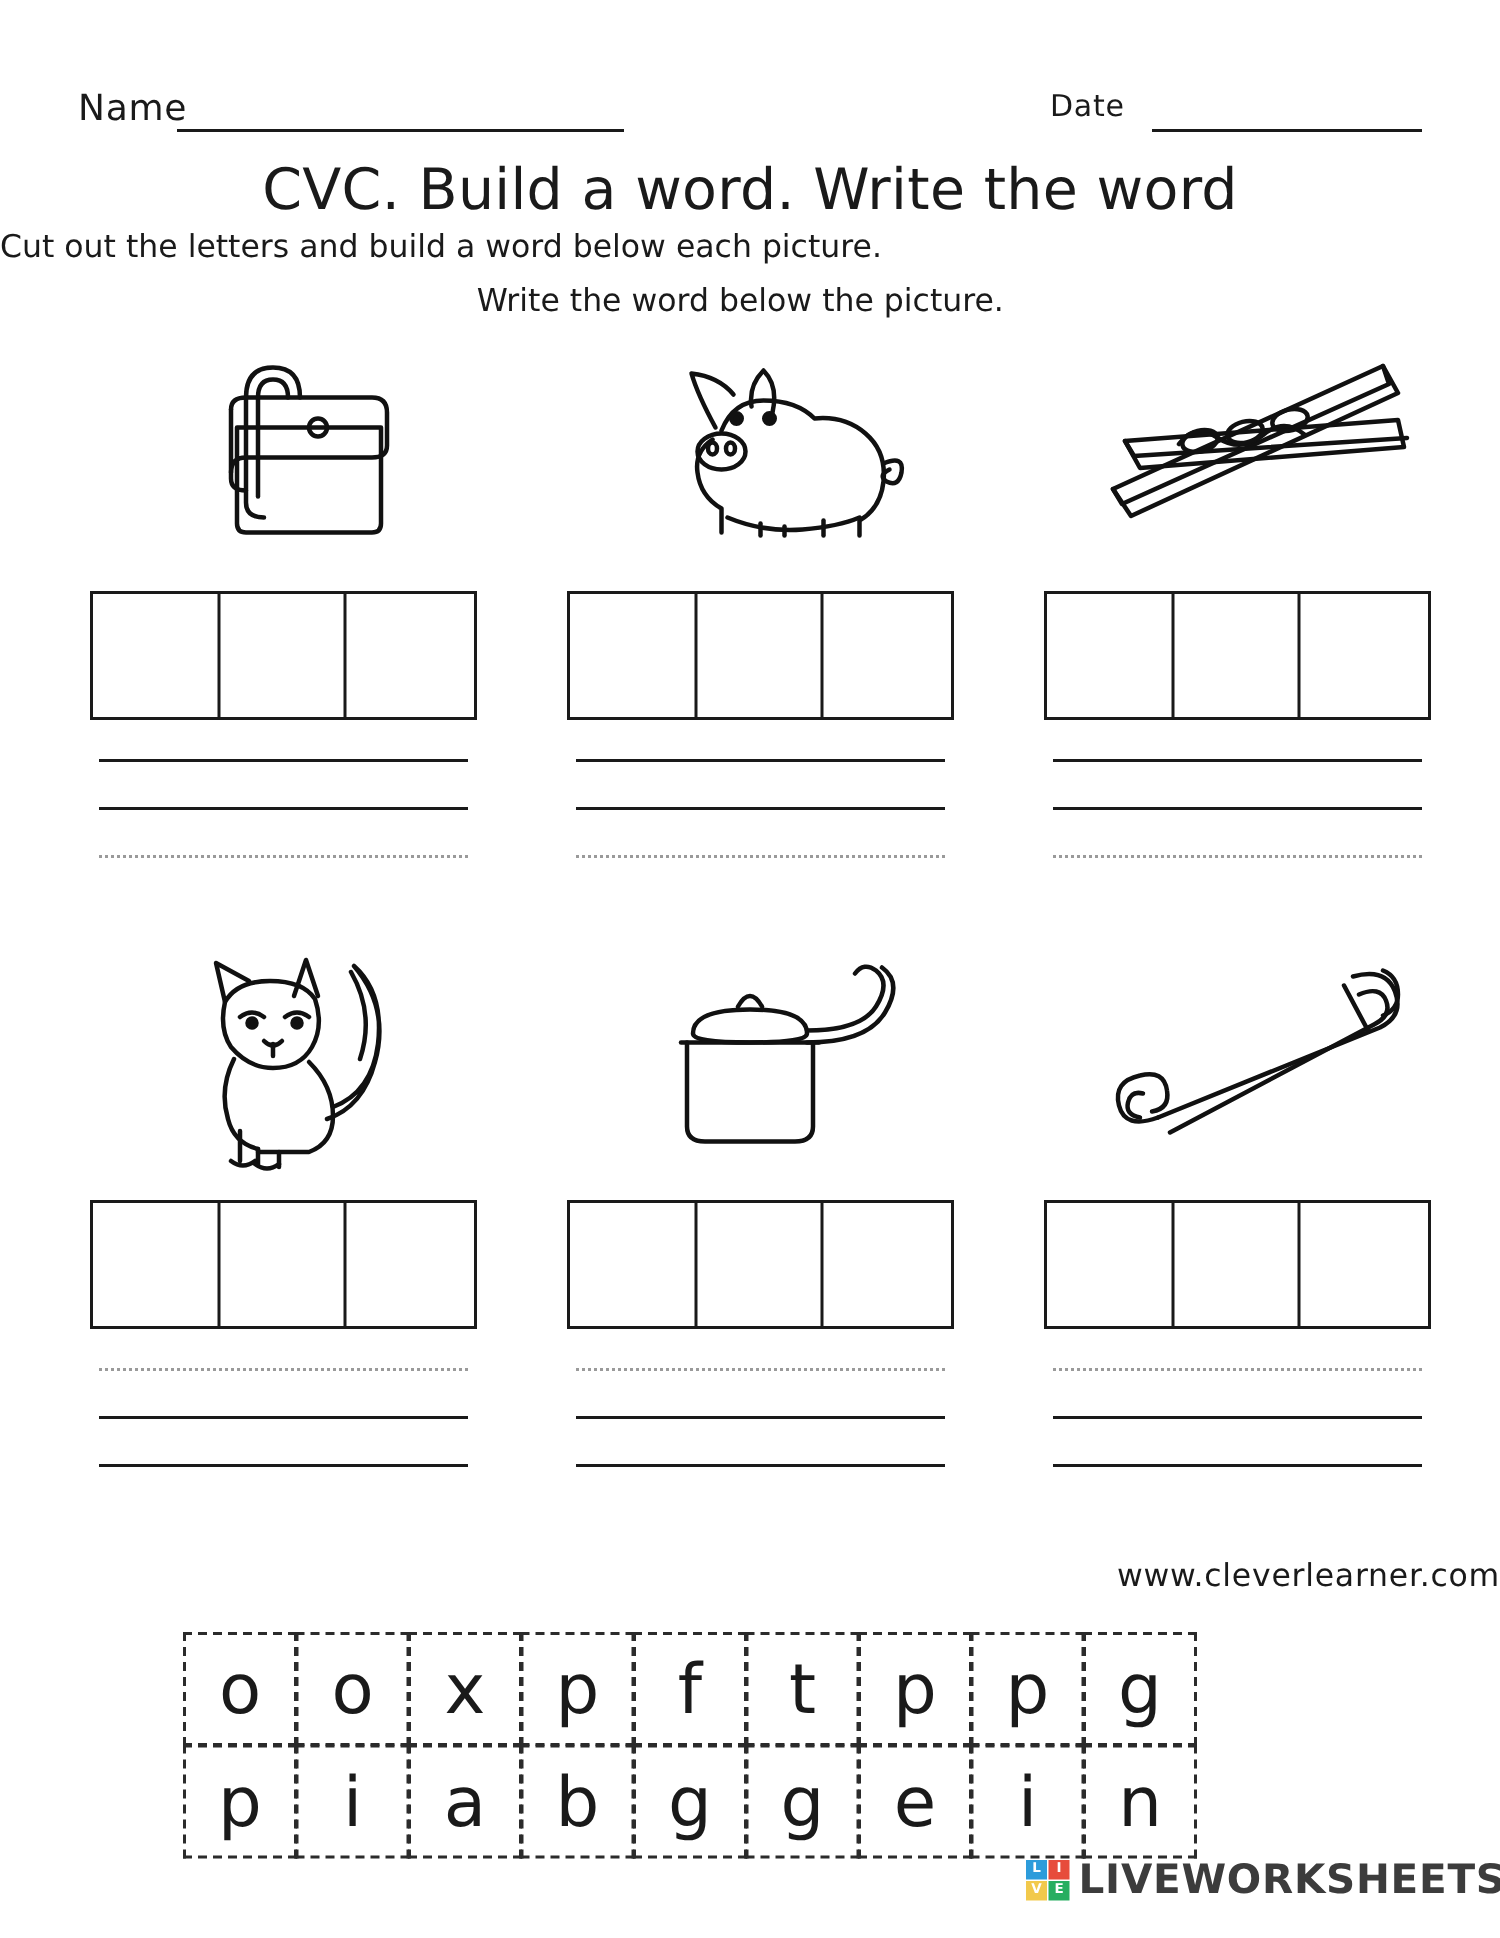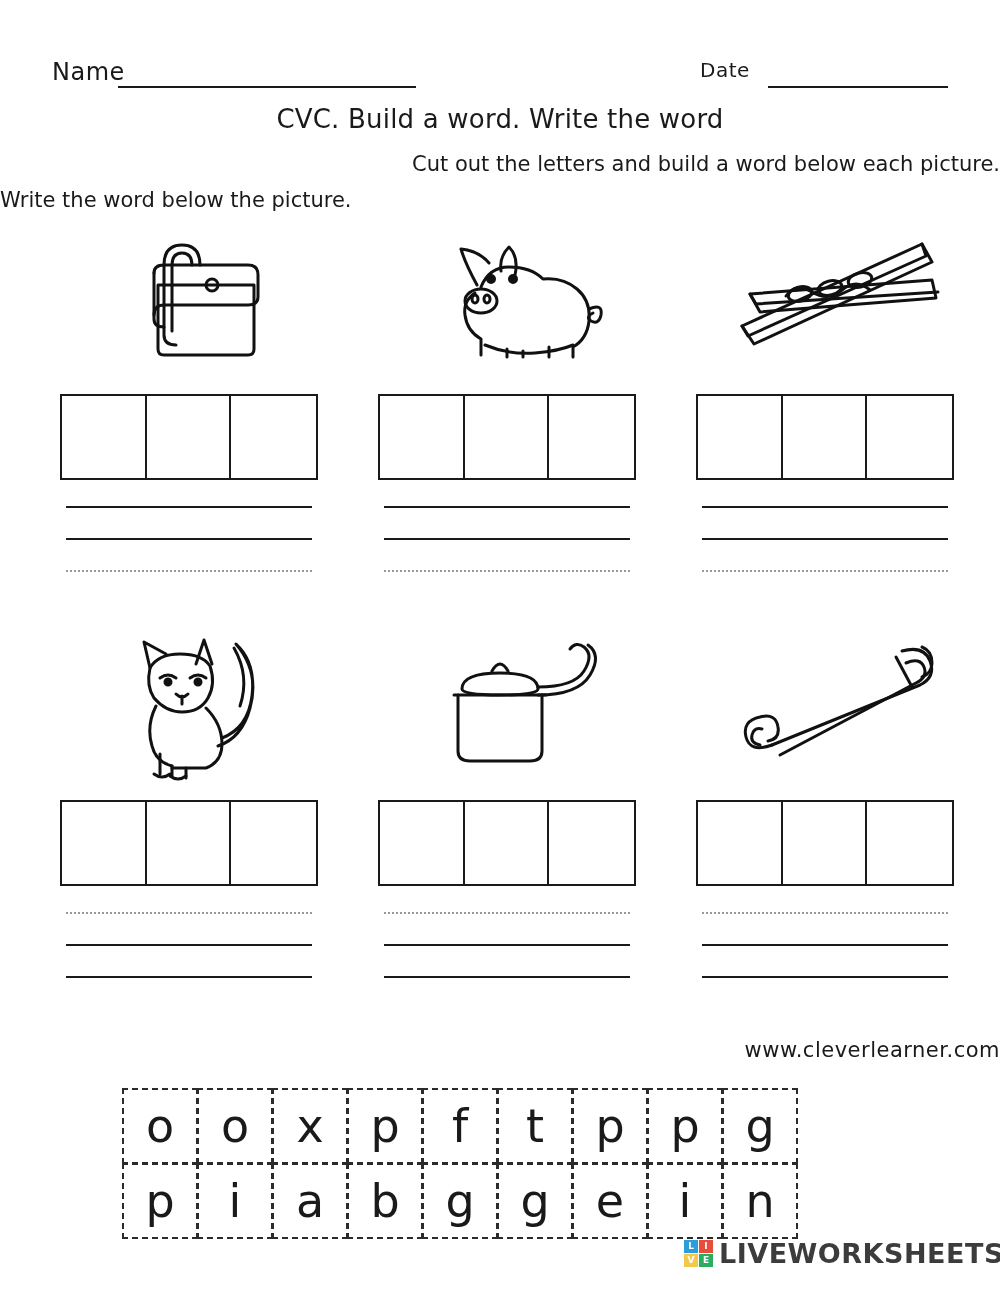--- a/index.html
+++ b/index.html
@@ -53,37 +53,37 @@
     border-bottom: 2px solid #1a1a1a;
   }
 
   
   .title {
     position: absolute;
     top: 104px;
     left: 0;
     width: 1000px;
     text-align: center;
-    font-size: 26px;
+    font-size: 38px;
     letter-spacing: .2px;
   }
   .subtitle1 {
     position: absolute;
     top: 152px;
     left: 0;
     width: 1000px;
-    text-align: right;
+    text-align: left;
     font-size: 21px;
   }
   .subtitle2 {
     position: absolute;
     top: 188px;
-    left: 0;
+    left: 12px;
     width: 963px;
-    text-align: left;
+    text-align: center;
     font-size: 21px;
   }
 
   
   .grid {
     position: absolute;
     top: 222px;
     left: 0;
     width: 1000px;
   }

